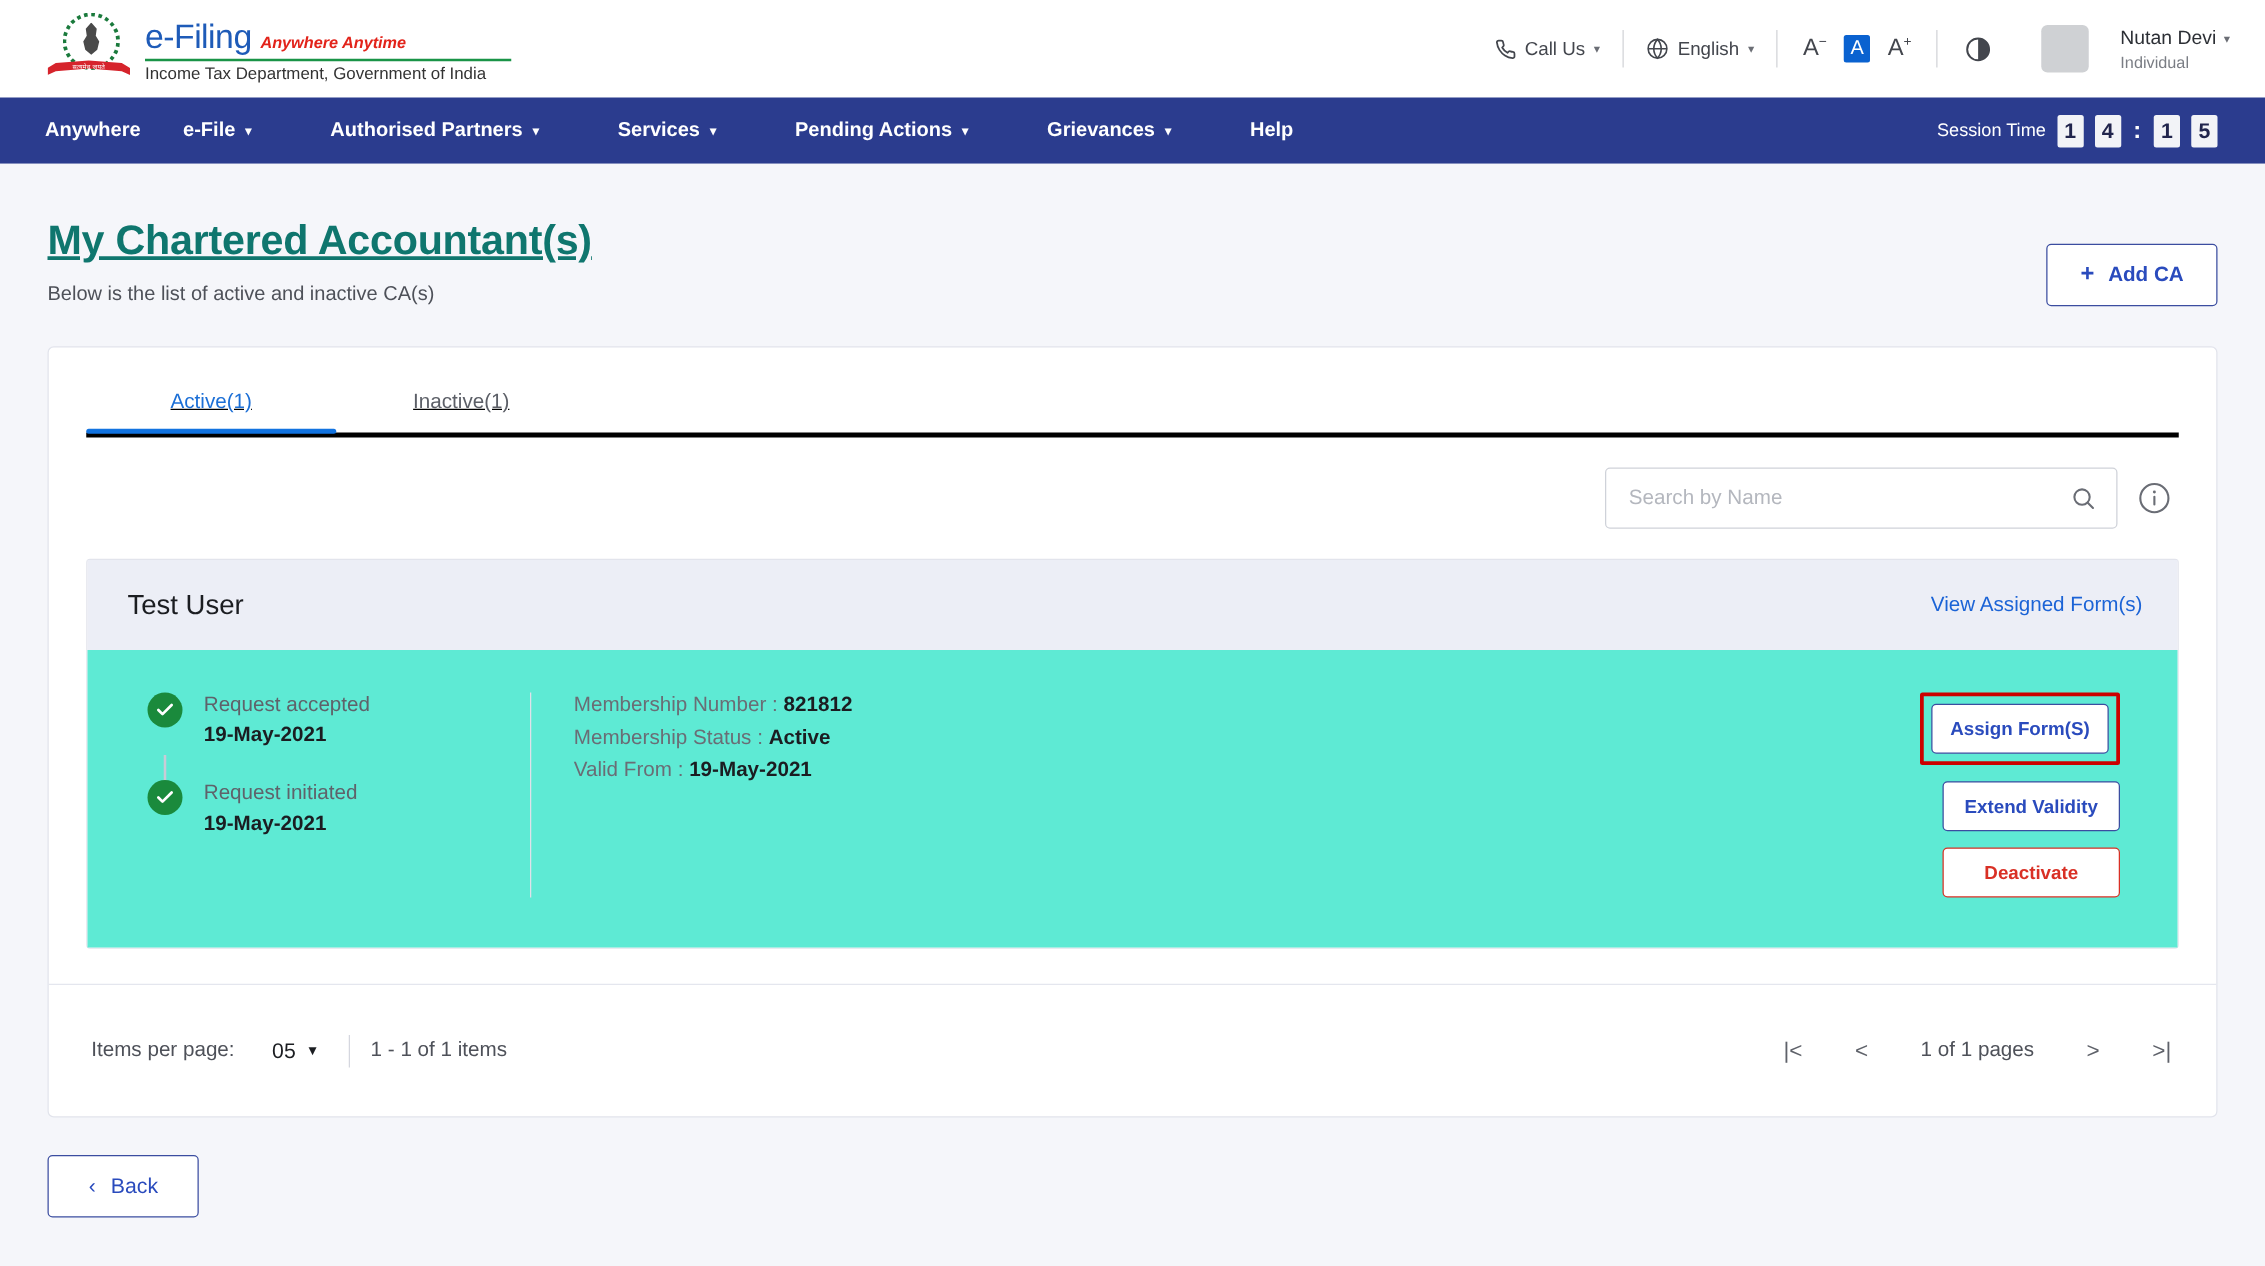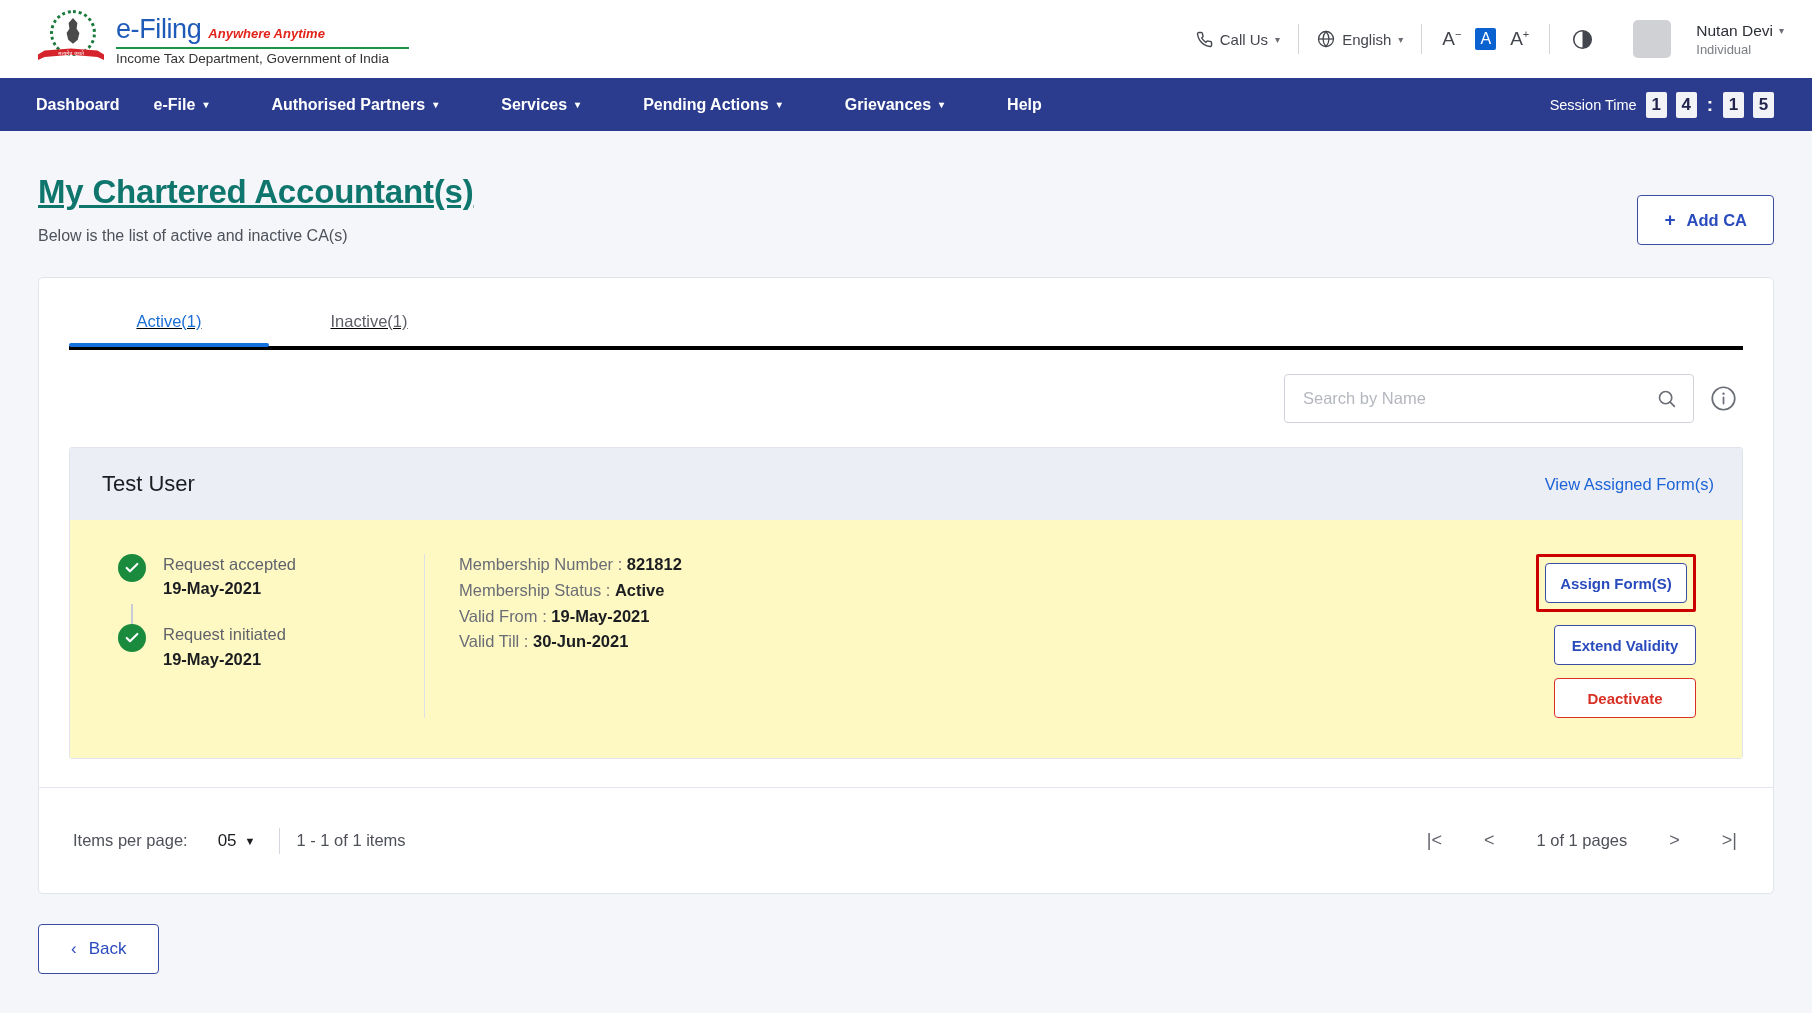--- a/index.html
+++ b/index.html
@@ -355,21 +355,21 @@
     font-weight: normal;
   }
   .ca-link {
     font-size: 16.5px;
     color: #1b63d6;
     cursor: pointer;
   }
   .ca-body {
     display: flex;
     padding: 34px 28px 40px 28px;
-    background: #fef9c3;
+    background: #5eead4;
     min-height: 226px;
     position: relative;
   }
   .timeline {
     width: 320px;
     padding-left: 20px;
     position: relative;
   }
   .tl-item {
     display: flex;
@@ -628,21 +628,21 @@
         </div>
         <div class="prole">Individual</div>
       </div>
     </div>
   </div>
 </div>
 
 <div class="nav">
   <div class="nav-items">
     <div class="nav-item plain">
-      <span>Dashboard</span>
+      <span>Anywhere</span>
     </div>
     <div class="nav-item">
       <span>e-File</span>
       <span class="nav-caret">▾</span>
     </div>
     <div class="nav-item">
       <span>Authorised Partners</span>
       <span class="nav-caret">▾</span>
     </div>
     <div class="nav-item">
@@ -753,24 +753,20 @@
             <b>821812</b>
           </div>
           <div class="det-row">
             <span>Membership Status :</span>
             <b>Active</b>
           </div>
           <div class="det-row">
             <span>Valid From :</span>
             <b>19-May-2021</b>
           </div>
-          <div class="det-row">
-            <span>Valid Till :</span>
-            <b>30-Jun-2021</b>
-          </div>
         </div>
 
         <div class="actions">
           <div class="highlight-wrap">
             <button class="btn act-btn">Assign Form(S)</button>
           </div>
           <button class="btn act-btn">Extend Validity</button>
           <button class="btn act-btn deactivate">Deactivate</button>
         </div>
 

